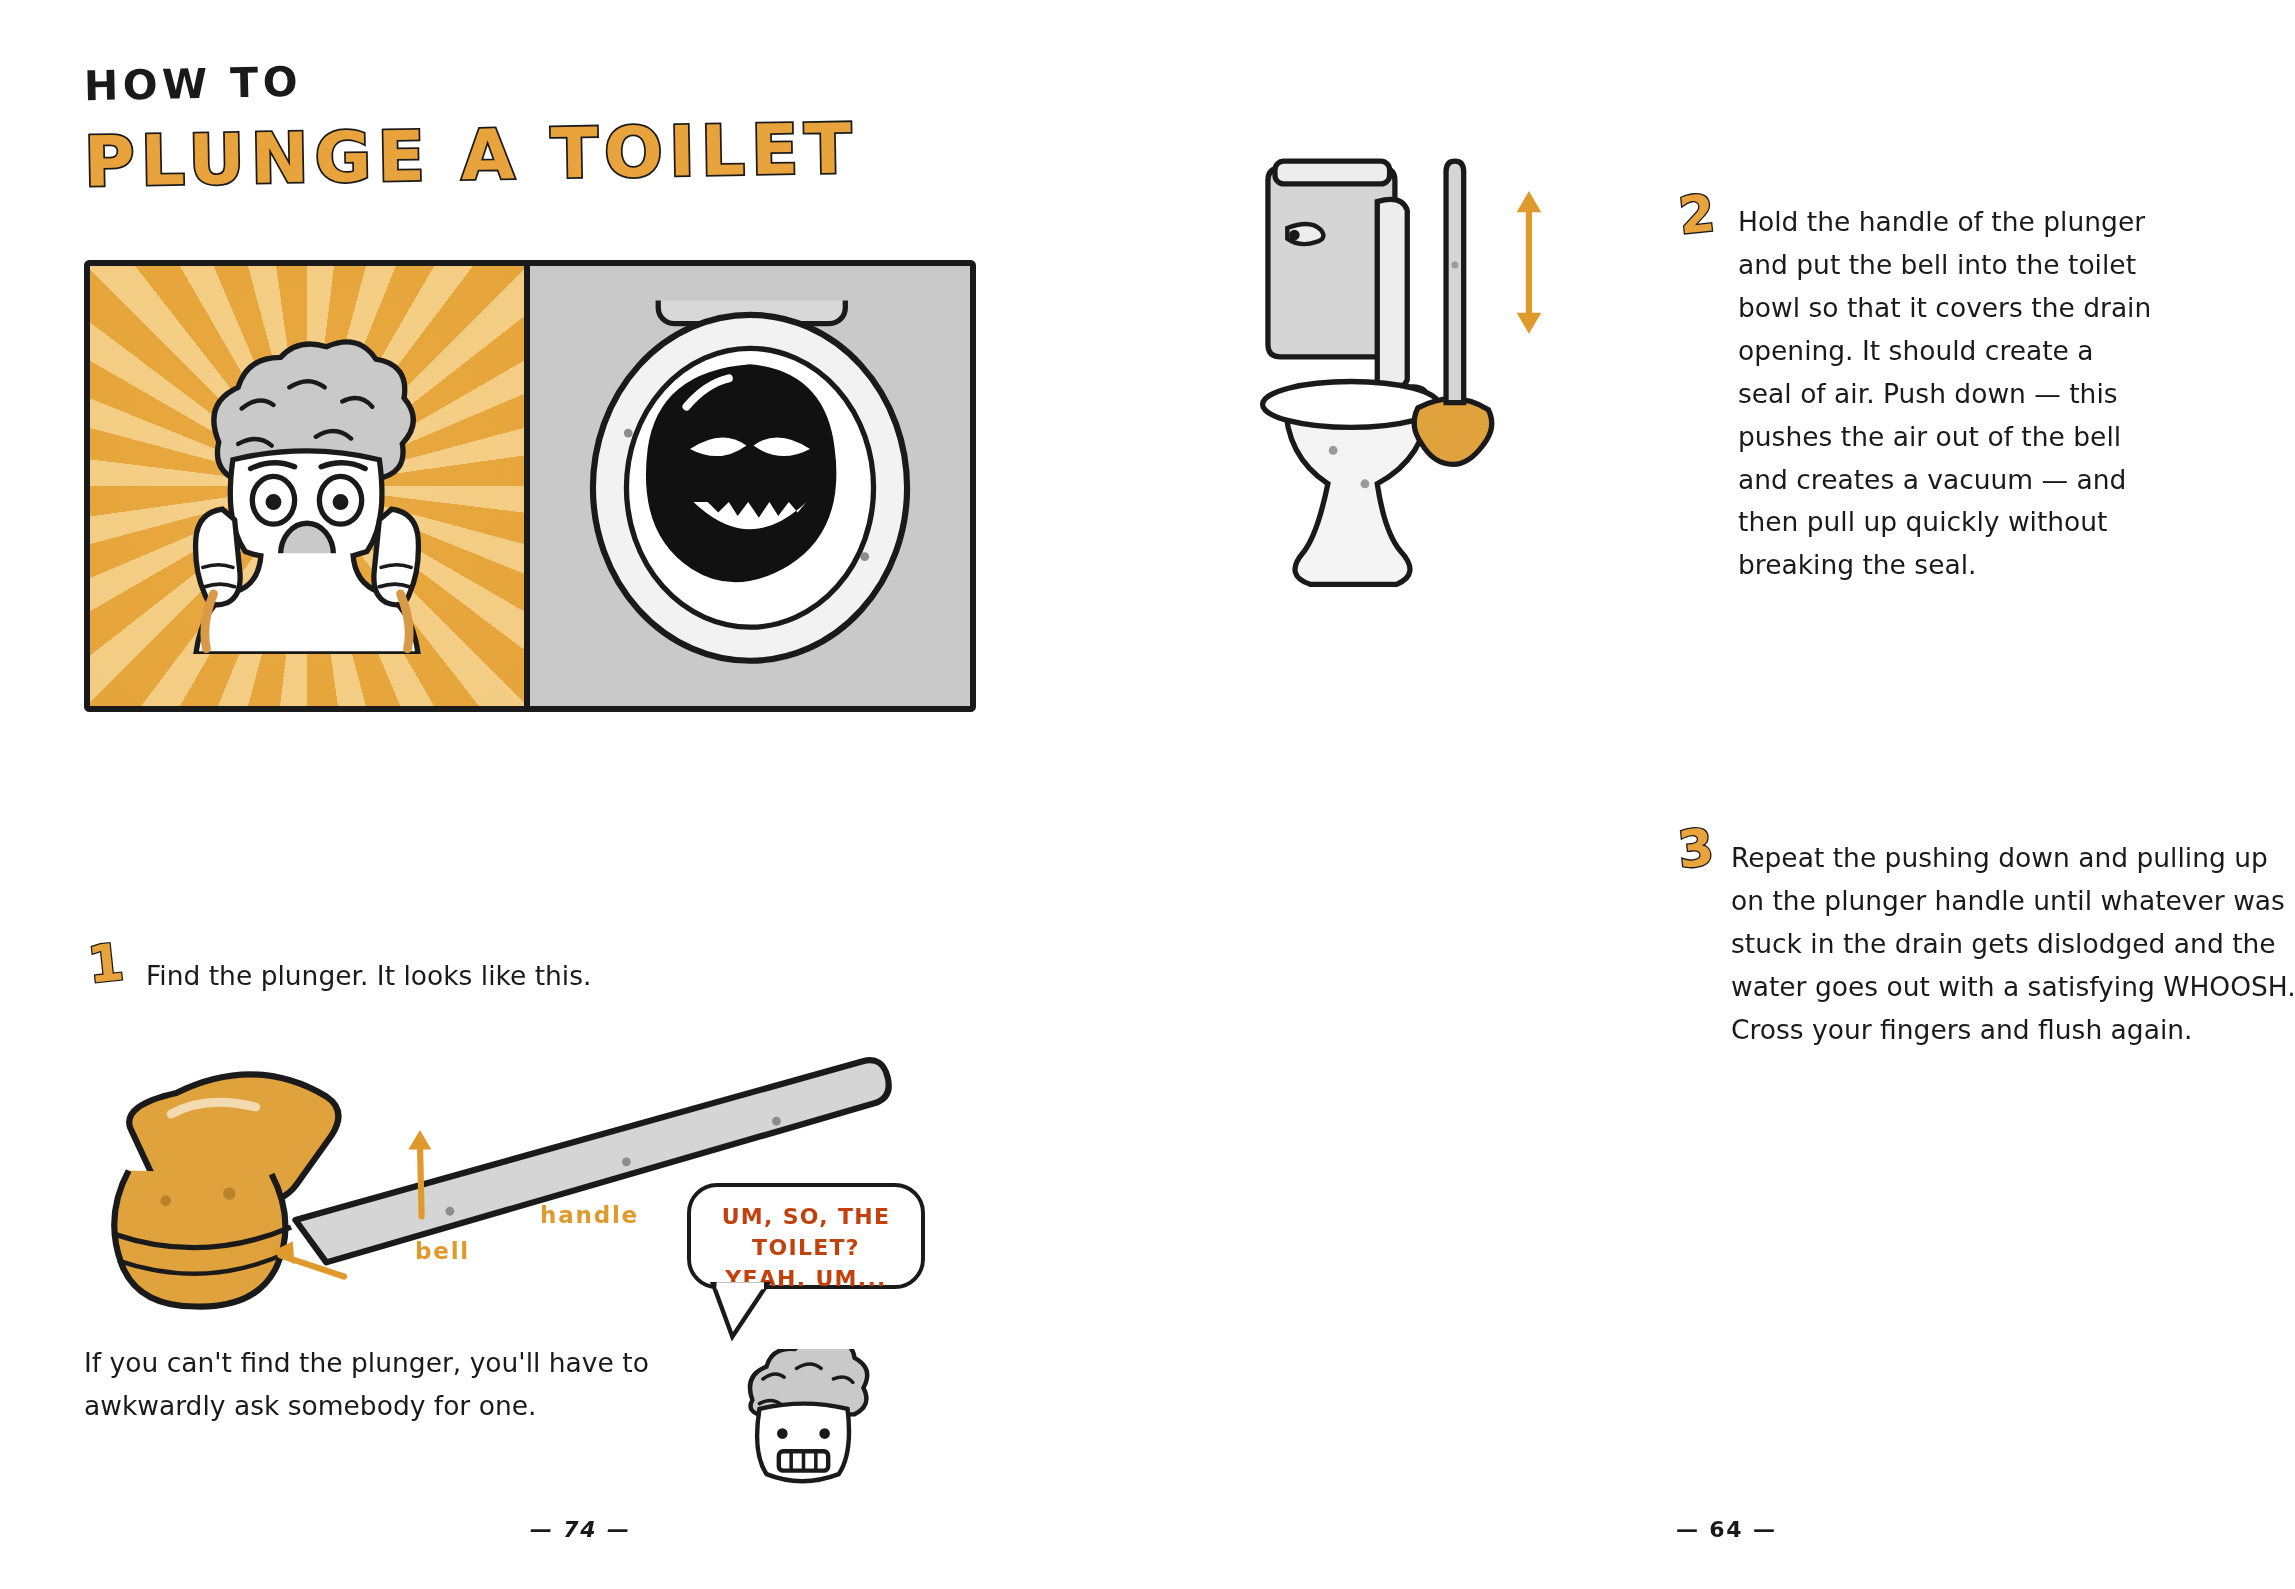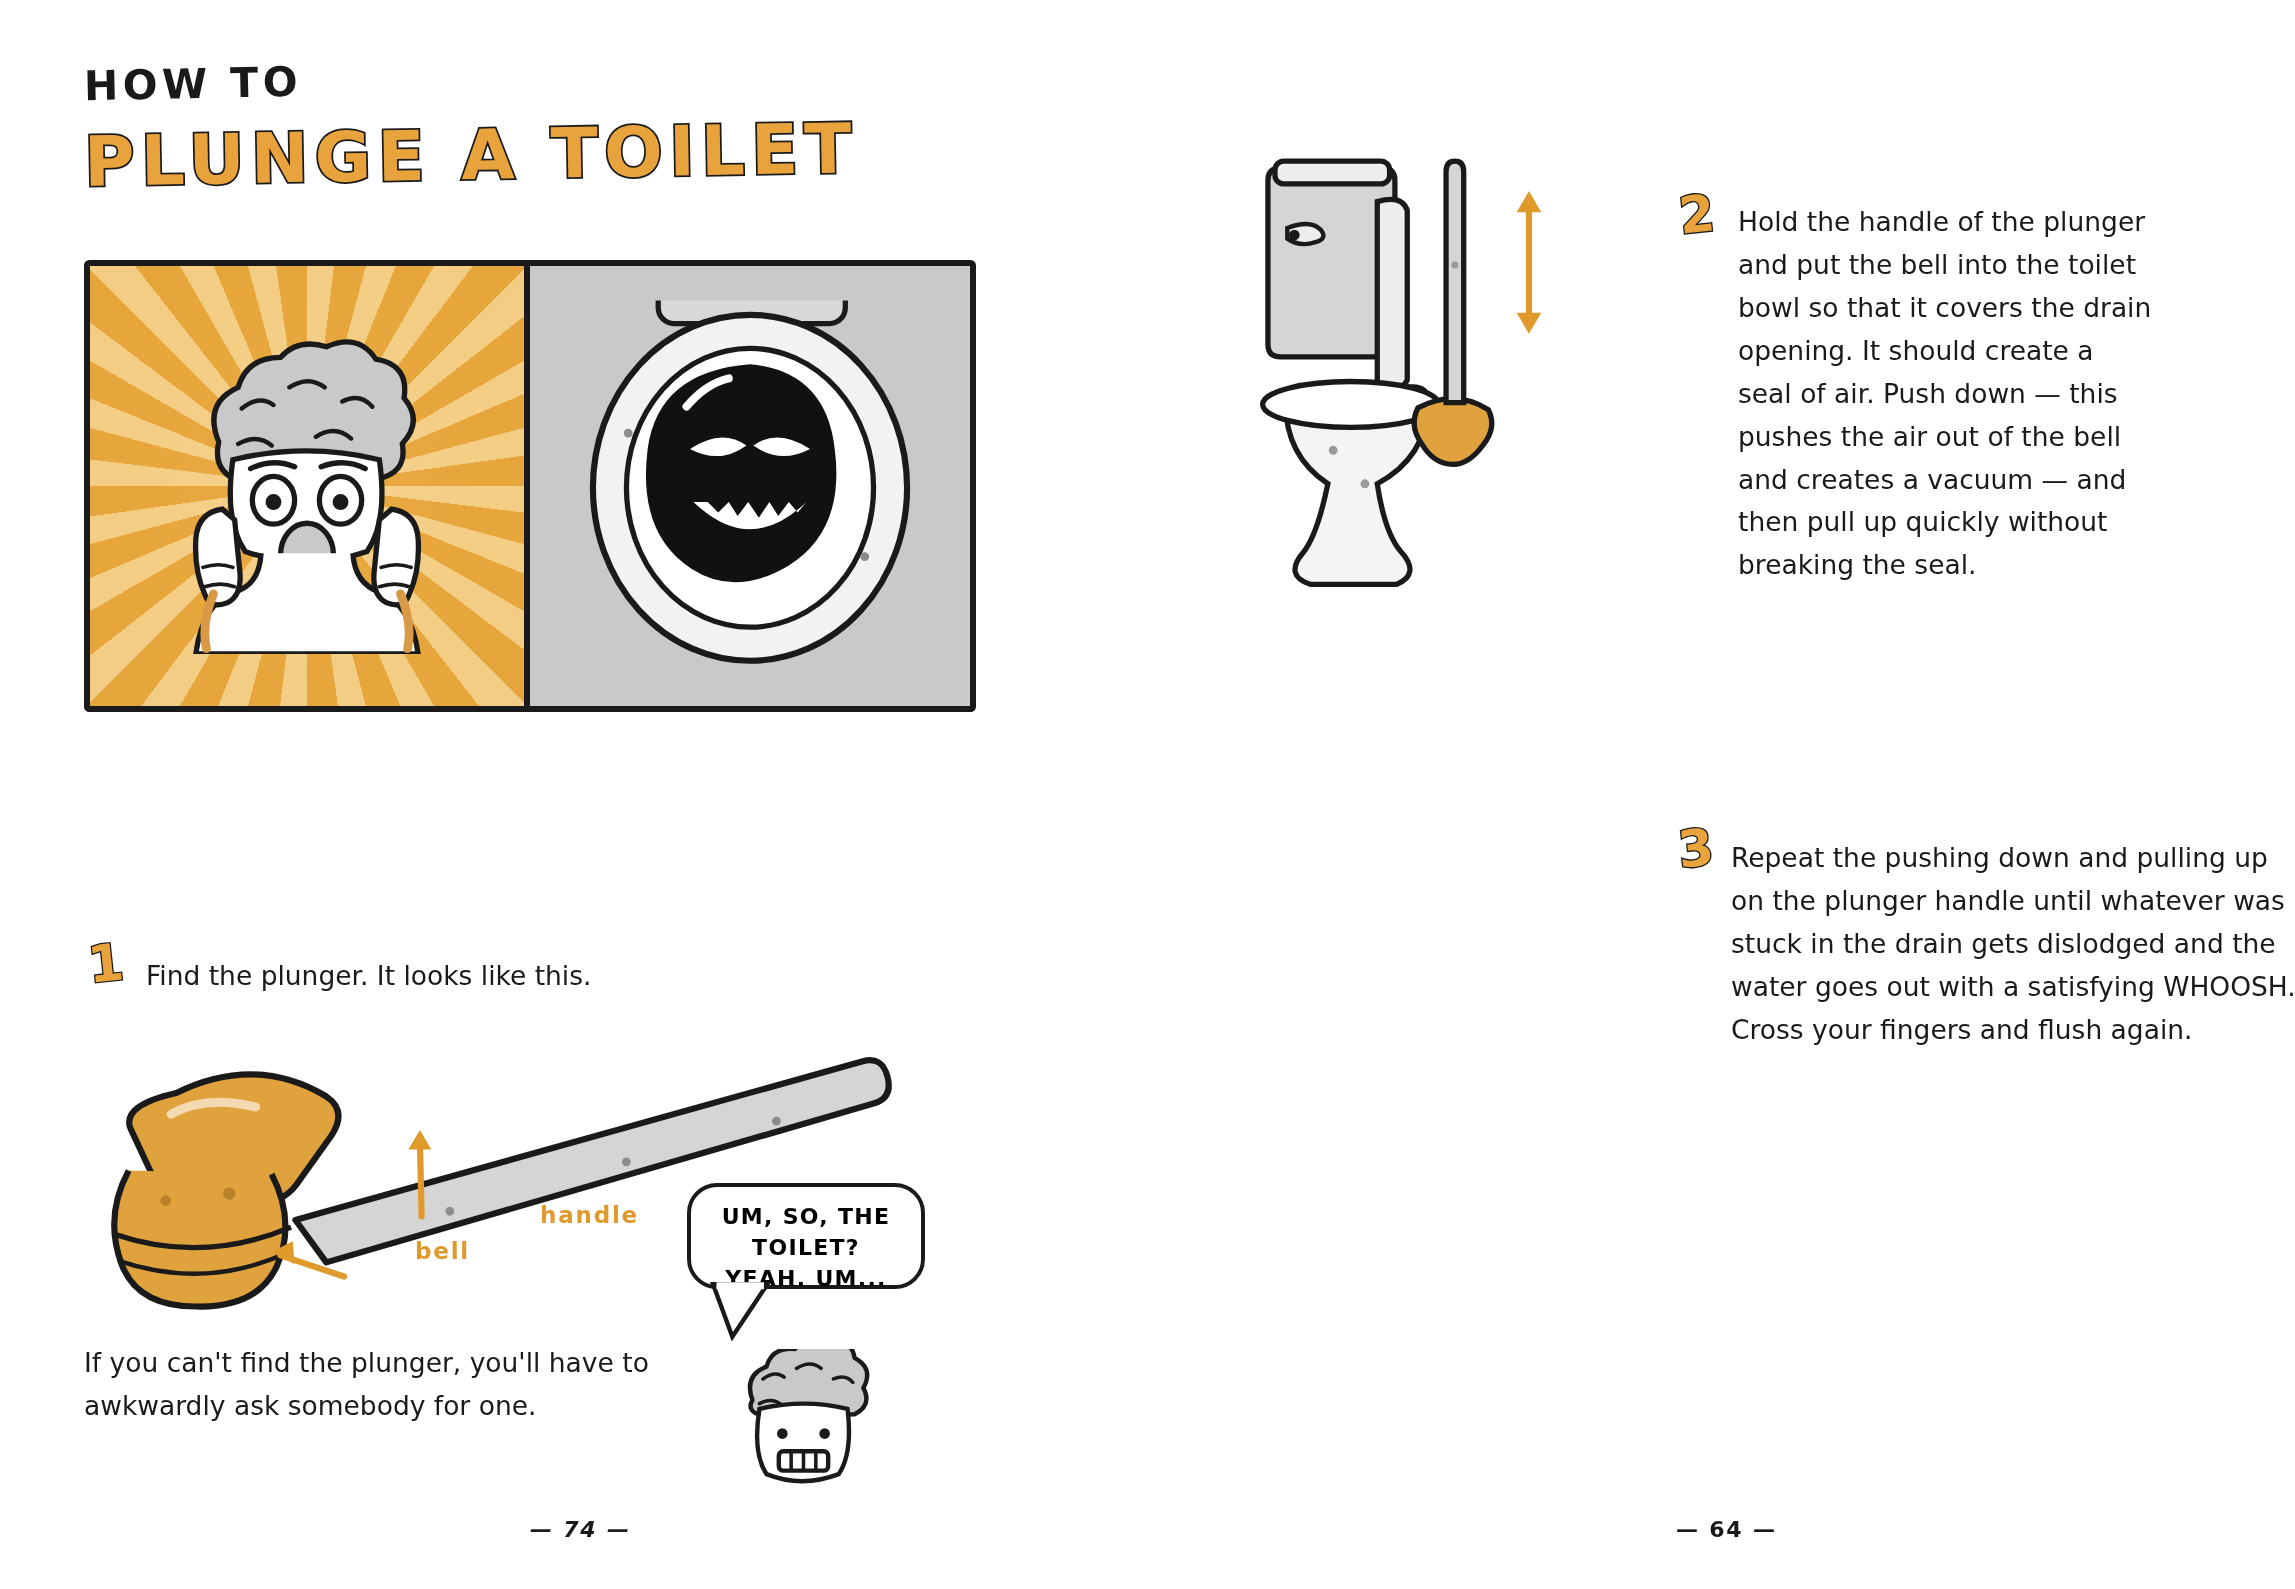--- a/index.html
+++ b/index.html
@@ -152,21 +152,21 @@
   .speech {
     position: absolute;
     border: 4.4px solid #1a1a1a;
     border-radius: 30px;
     background: #fff;
     font-family: "DejaVu Sans", sans-serif;
     font-weight: bold;
     font-size: 22px;
     letter-spacing: 1.3px;
     line-height: 1.42;
-    color: #000000;
+    color: #c2410c;
     text-align: center;
     padding: 14px 17.7px;
     box-sizing: border-box;
   }
   .speech:after {
     content: "";
     position: absolute;
     width: 0; height: 0;
   }
 

